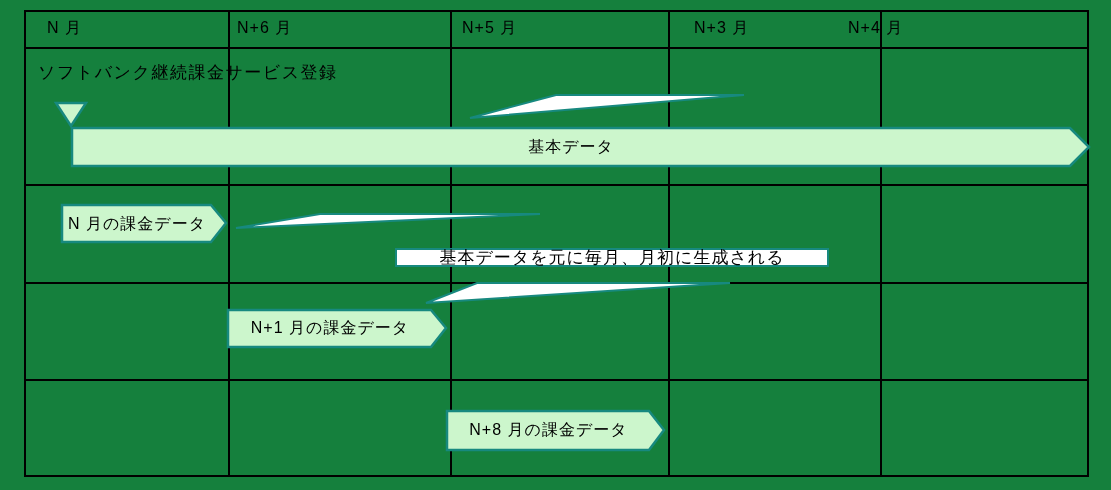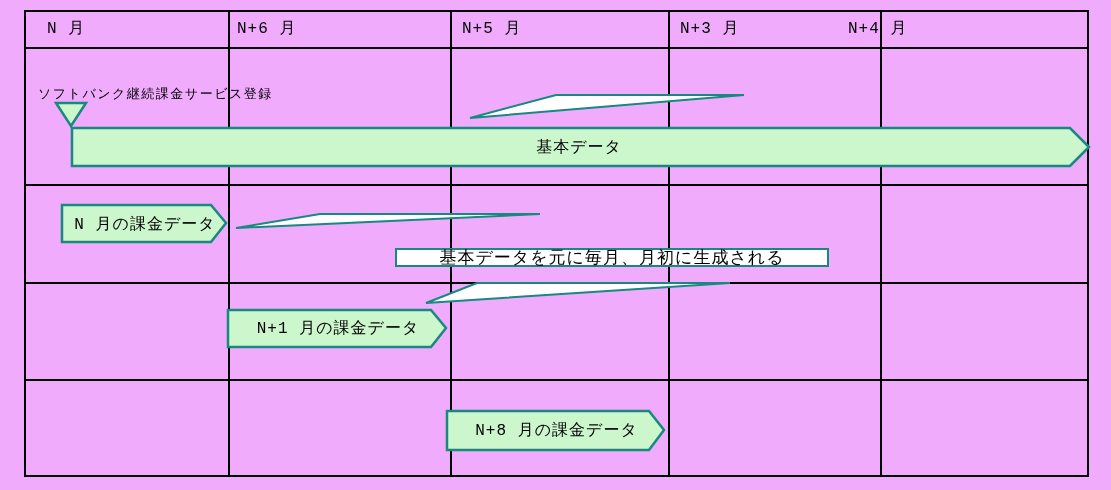--- a/index.html
+++ b/index.html
@@ -1,36 +1,36 @@
 <!DOCTYPE html>
 <html style="--shape-border: #17897f; --shape-fill: #ccf6cc; --grid-line: #000000;"><head>
 <meta charset="utf-8">
 <style>
   html,body{margin:0;padding:0;background:#fff;}
   .stage{
-    position:relative;width:1111px;height:490px;background:#f0abfc;overflow:hidden;
-    font-family:Liberation Mono, monospace;color:#000;
+    position:relative;width:1111px;height:490px;background:#15803d;overflow:hidden;
+    font-family:Liberation Sans, sans-serif;color:#000;
   }
   
   .grid-outer{
     position:absolute;left:24px;top:10px;width:1065px;height:467px;
     box-sizing:border-box;border:2px solid var(--grid-line);background:transparent;
   }
   .vline{position:absolute;top:10px;height:467px;width:1.5px;background:var(--grid-line);}
   .hline{position:absolute;left:24px;width:1065px;height:1.5px;background:var(--grid-line);}
   
   .hdr{
     position:absolute;top:18px;font-size:16px;letter-spacing:1px;white-space:nowrap;
   }
   .plain-label{
-    position:absolute;font-size:13px;letter-spacing:1.5px;white-space:nowrap;margin-top:24px;
+    position:absolute;font-size:17px;letter-spacing:1.5px;white-space:nowrap;
   }
   .banner-label{
     position:absolute;display:flex;align-items:center;justify-content:center;
-    font-size:16px;letter-spacing:1px;white-space:nowrap;z-index:4;margin-left:8px;
+    font-size:16px;letter-spacing:1px;white-space:nowrap;z-index:4;
   }
   .callout{
     position:absolute;box-sizing:border-box;background:#fff;
     border:2.5px solid var(--shape-border);
     display:flex;align-items:center;justify-content:center;
     font-size:17px;letter-spacing:1px;white-space:nowrap;z-index:3;
   }
   .shapes{position:absolute;left:0;top:0;z-index:2;}
   .gridlayer{z-index:1;}
 </style>
@@ -45,21 +45,21 @@
   <div class="vline gridlayer" style="left:668px"></div>
   <div class="vline gridlayer" style="left:880px"></div>
   <div class="hline gridlayer" style="top:47px"></div>
   <div class="hline gridlayer" style="top:184px"></div>
   <div class="hline gridlayer" style="top:282px"></div>
   <div class="hline gridlayer" style="top:379px"></div>
 
   <div class="hdr" style="left:47px">N 月</div>
   <div class="hdr" style="left:237px">N+6 月</div>
   <div class="hdr" style="left:462px">N+5 月</div>
-  <div class="hdr" style="left:680px">N+3 月</div>
+  <div class="hdr" style="left:694px">N+3 月</div>
   <div class="hdr" style="left:848px">N+4 月</div>
 
   <svg class="shapes" width="1111" height="490">
 
     <polygon points="556,95 744,95 470,118" stroke-width="2" stroke="#17897f" fill="#ffffff"></polygon>
     <polygon points="320,214 540,214 236,228" stroke-width="2" stroke="#17897f" fill="#ffffff"></polygon>
     <polygon points="477,283 730,283 426,303" stroke-width="2" stroke="#17897f" fill="#ffffff"></polygon>
 
     <polygon points="56,103 86,103 71,126" stroke-width="2.5" stroke="#17897f" fill="#ccf6cc"></polygon>
 

